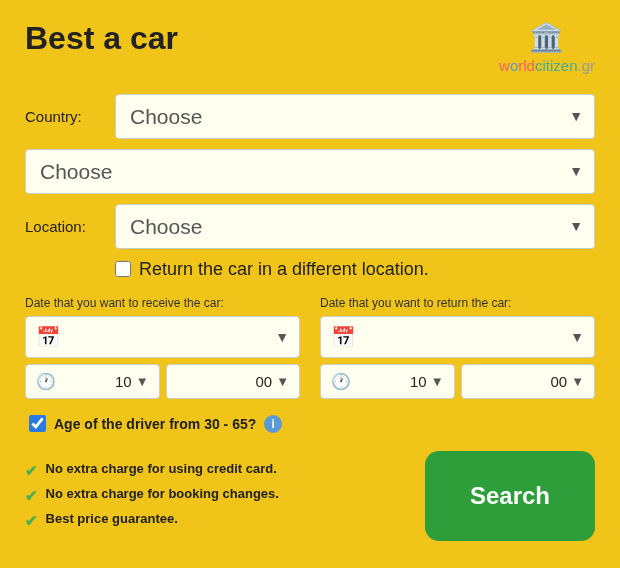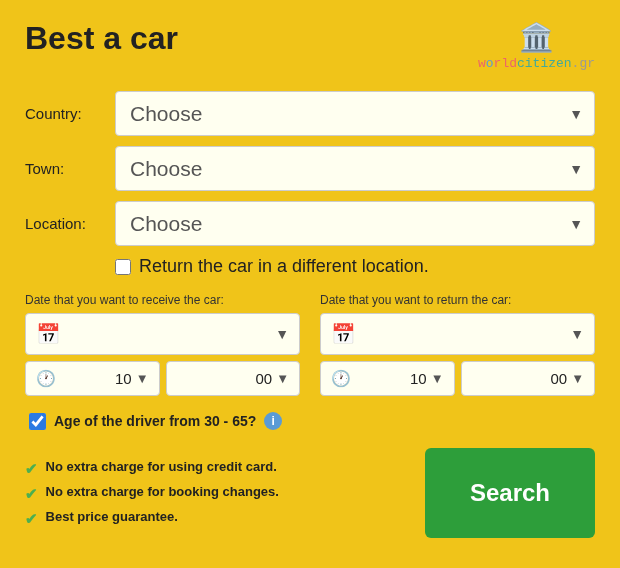--- a/index.html
+++ b/index.html
@@ -31,23 +31,22 @@
       line-height: 1.3;
     }
 
     .logo-icon {
       font-size: 28px;
       display: block;
       text-align: center;
     }
 
     .logo-text {
-      font-size: 13px;
+      font-size: 15px;
       color: #333;
-      font-family: Liberation Mono, monospace;
     }
 
     .form-row {
       display: flex;
       align-items: center;
       margin-bottom: 10px;
     }
 
     .form-label {
       font-size: 15px;
@@ -243,21 +242,21 @@
       color: #4caf50;
       font-size: 15px;
       margin-top: 1px;
       flex-shrink: 0;
     }
 
     .search-button {
       background: #2d9e3a;
       color: white;
       border: none;
-      border-radius: 6px;
+      border-radius: 14px;
       font-size: 24px;
       font-weight: bold;
       padding: 0 30px;
       cursor: pointer;
       min-width: 170px;
       min-height: 90px;
     }
   </style>
 </head>
 <body>
@@ -276,21 +275,20 @@
   <label class="form-label">Country:</label>
   <div class="select-wrapper">
     <select class="select-box">
       <option value="">Choose</option>
     </select>
     <span class="chevron-icon">▼</span>
   </div>
 </div>
 
 <div class="form-row">
-  <label class="form-label">Town:</label>
   <div class="select-wrapper">
     <select class="select-box">
       <option value="">Choose</option>
     </select>
     <span class="chevron-icon">▼</span>
   </div>
 </div>
 
 <div class="form-row">
   <label class="form-label">Location:</label>

